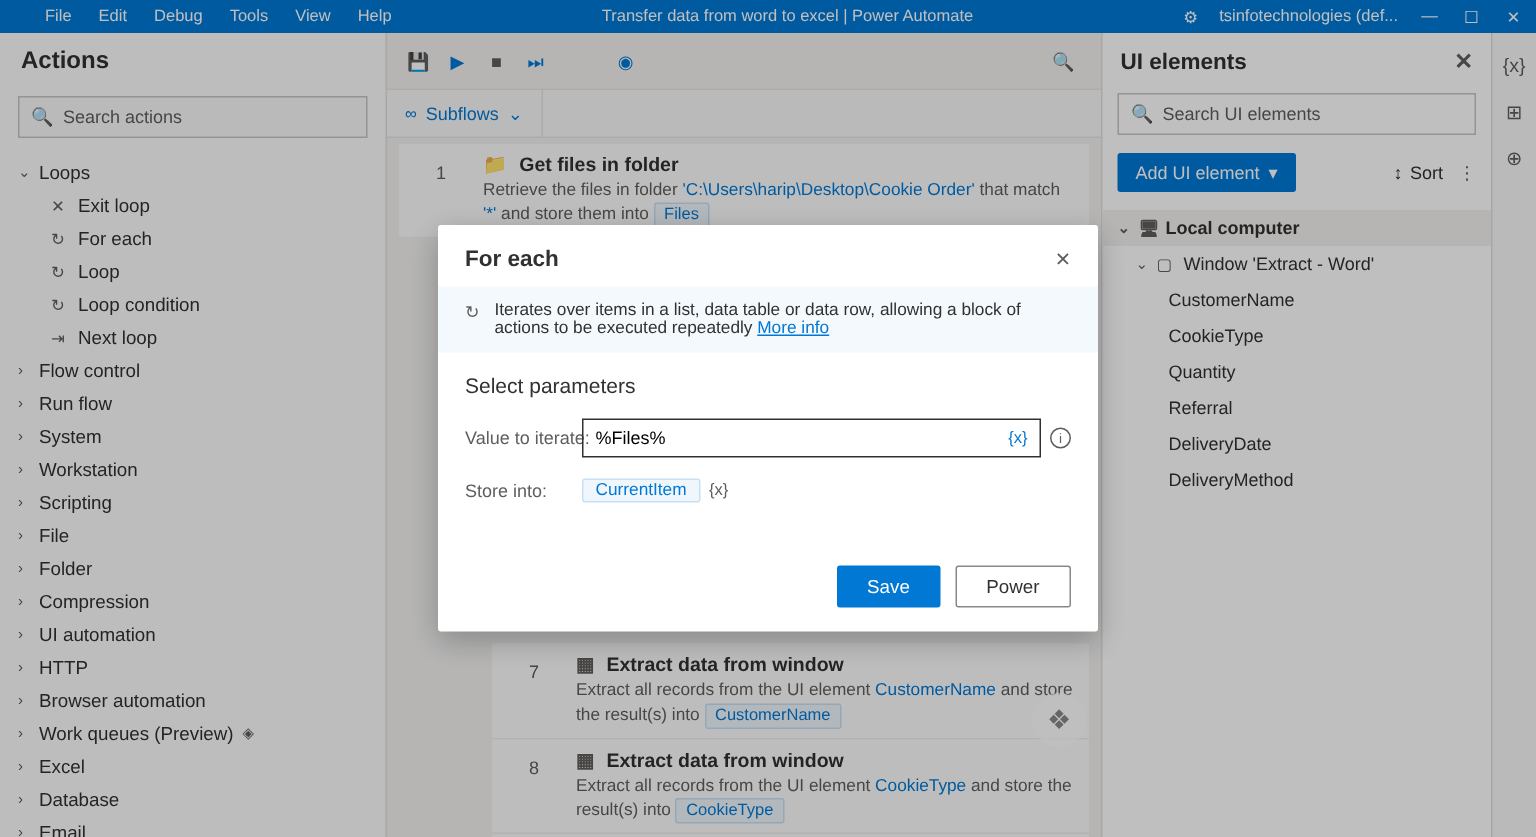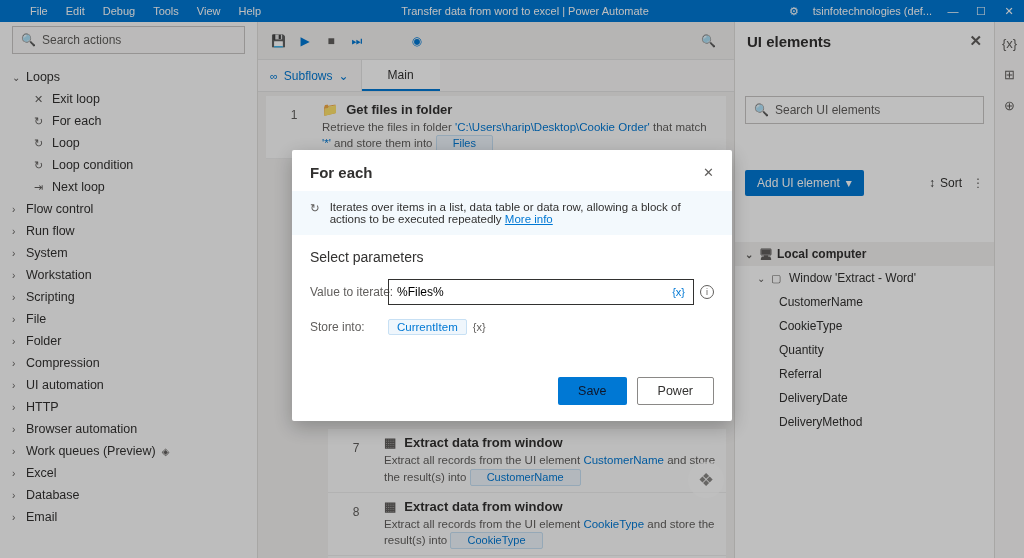--- a/index.html
+++ b/index.html
@@ -40,25 +40,25 @@
 .subflows-tab { display: flex; align-items: center; padding: 0 26px; color: #323130; border-bottom: 2px solid #0078d4; background: #fff; }
 
 .flow-body { flex: 1; overflow-y: auto; position: relative; padding: 4px 0; }
 .step { display: flex; padding: 6px 0 6px 0; border-bottom: 1px solid #eee; margin-left: 8px; margin-right: 8px; background: #fdfdfd; }
 .step .num { width: 56px; text-align: center; color: #605e5c; font-size: 12px; padding-top: 6px; }
 .step .body { flex: 1; padding-right: 10px; }
 .step .title { font-size: 13px; font-weight: 600; color: #323130; display: flex; align-items: center; gap: 8px; }
 .step .title .step-icon { font-size: 13px; color: #605e5c; }
 .step .desc { font-size: 11.5px; color: #605e5c; margin-top: 2px; line-height: 1.4; }
 .step .desc .lk { color: #0078d4; }
-.step .desc .pill { display: inline-block; border: 1px solid #c7e0f4; background: #eff6fc; color: #0078d4; padding: 0 16px; border-radius: 2px; font-size: 11px; }
+.step .desc .pill { display: inline-block; border: 1px solid #c7e0f4; background: #eff6fc; color: #0078d4; padding: 0 6px; border-radius: 2px; font-size: 11px; }
 .step.indent1 { margin-left: 70px; }
 
 
-.ui-panel { width: 260px; background: #fff; border-left: 1px solid #e1dfdd; display: flex; flex-direction: column; font-size: 12px; gap: 34px; }
+.ui-panel { width: 260px; background: #fff; border-left: 1px solid #e1dfdd; display: flex; flex-direction: column; font-size: 12px; }
 .ui-panel .hdr { display: flex; align-items: center; justify-content: space-between; padding: 10px 12px 6px 12px; font-size: 15px; font-weight: 600; color: #323130; }
 .ui-panel .close-x { color: #605e5c; cursor: pointer; }
 .ui-search { margin: 6px 10px; height: 28px; border: 1px solid #c8c6c4; display: flex; align-items: center; padding: 0 8px; color: #605e5c; }
 .ui-btnrow { display: flex; align-items: center; padding: 6px 10px; gap: 10px; }
 .add-btn { background: #0078d4; color: #fff; height: 26px; padding: 0 12px; display: inline-flex; align-items: center; border-radius: 2px; font-size: 12px; }
 .sort-btn { margin-left: auto; color: #323130; display: flex; align-items: center; gap: 5px; }
 .more-btn { color: #605e5c; }
 .ui-tree { padding: 6px 0; }
 .ui-tree .row { display: flex; align-items: center; height: 24px; padding-left: 10px; color: #323130; }
 .ui-tree .row.root { background: #f3f2f1; font-weight: 600; }
@@ -82,21 +82,21 @@
 .modal .sec-title { font-size: 14px; color: #323130; margin-bottom: 14px; }
 .modal .param-row { display: flex; align-items: center; margin-bottom: 14px; font-size: 12px; }
 .modal .param-label { width: 78px; color: #605e5c; white-space: nowrap; }
 .modal .param-input { flex: 1; height: 26px; border: 1px solid #323130; padding: 0 8px; display: flex; align-items: center; justify-content: space-between; font-size: 12px; }
 .modal .param-input .var-x { color: #0078d4; font-size: 11px; }
 .modal .info-dot { margin-left: 6px; width: 14px; height: 14px; border: 1px solid #605e5c; border-radius: 50%; display: inline-flex; align-items: center; justify-content: center; font-size: 9px; color: #605e5c; }
 .modal .var-pill { display: inline-block; border: 1px solid #c7e0f4; background: #eff6fc; color: #0078d4; padding: 1px 8px; border-radius: 2px; font-size: 11.5px; }
 .modal .var-x2 { color: #605e5c; font-size: 11px; margin-left: 6px; }
 .modal .m-foot { display: flex; justify-content: flex-end; gap: 10px; padding: 10px 18px 16px 18px; }
 .modal .btn { height: 28px; padding: 0 20px; display: inline-flex; align-items: center; font-size: 12.5px; border-radius: 2px; cursor: pointer; }
-.modal .btn-primary { background: #0078d4; color: #0f172a; }
+.modal .btn-primary { background: #0078d4; color: #ffffff; }
 .modal .btn-secondary { background: #fff; border: 1px solid #8a8886; color: #323130; }
 .layers-fab { position: absolute; right: 300px; bottom: 60px; width: 36px; height: 36px; border-radius: 50%; background: rgba(255,255,255,0.7); display:flex;align-items:center;justify-content:center;color:#8a8886;font-size:18px;}
 </style>
 </head>
 <body>
 
 <div class="titlebar">
   <div class="menus">
     <span>File</span>
     <span>Edit</span>
@@ -111,20 +111,21 @@
     <span>tsinfotechnologies (def...</span>
     <span class="win-btn">—</span>
     <span class="win-btn">☐</span>
     <span class="win-btn">✕</span>
   </div>
 </div>
 
 <div class="app">
 
   <div class="actions-panel">
+    <div class="actions-header">Actions</div>
     <div class="search-box">
       <span class="icon">🔍</span>
       <span>Search actions</span>
     </div>
     <div class="tree">
       <div class="tree-node">
         <span class="chev">⌄</span>
         <span class="label">Loops</span>
       </div>
       <div id="loop-children">
@@ -224,21 +225,20 @@
       <span class="tb-btn rec">◉</span>
       <span class="spacer"></span>
       <span class="tb-btn search-btn">🔍</span>
     </div>
     <div class="subflows-bar">
       <div class="subflows-btn">
         <span style="font-size:11px">∞</span>
         <span>Subflows</span>
         <span>⌄</span>
       </div>
-      <div class="subflows-tab">Main</div>
     </div>
     <div class="flow-body" id="flow-body">
 
       <div class="step">
         <div class="num">1</div>
         <div class="body">
           <div class="title">
               <span class="step-icon">📁</span>
               <span>Get files in folder</span>
             </div>

